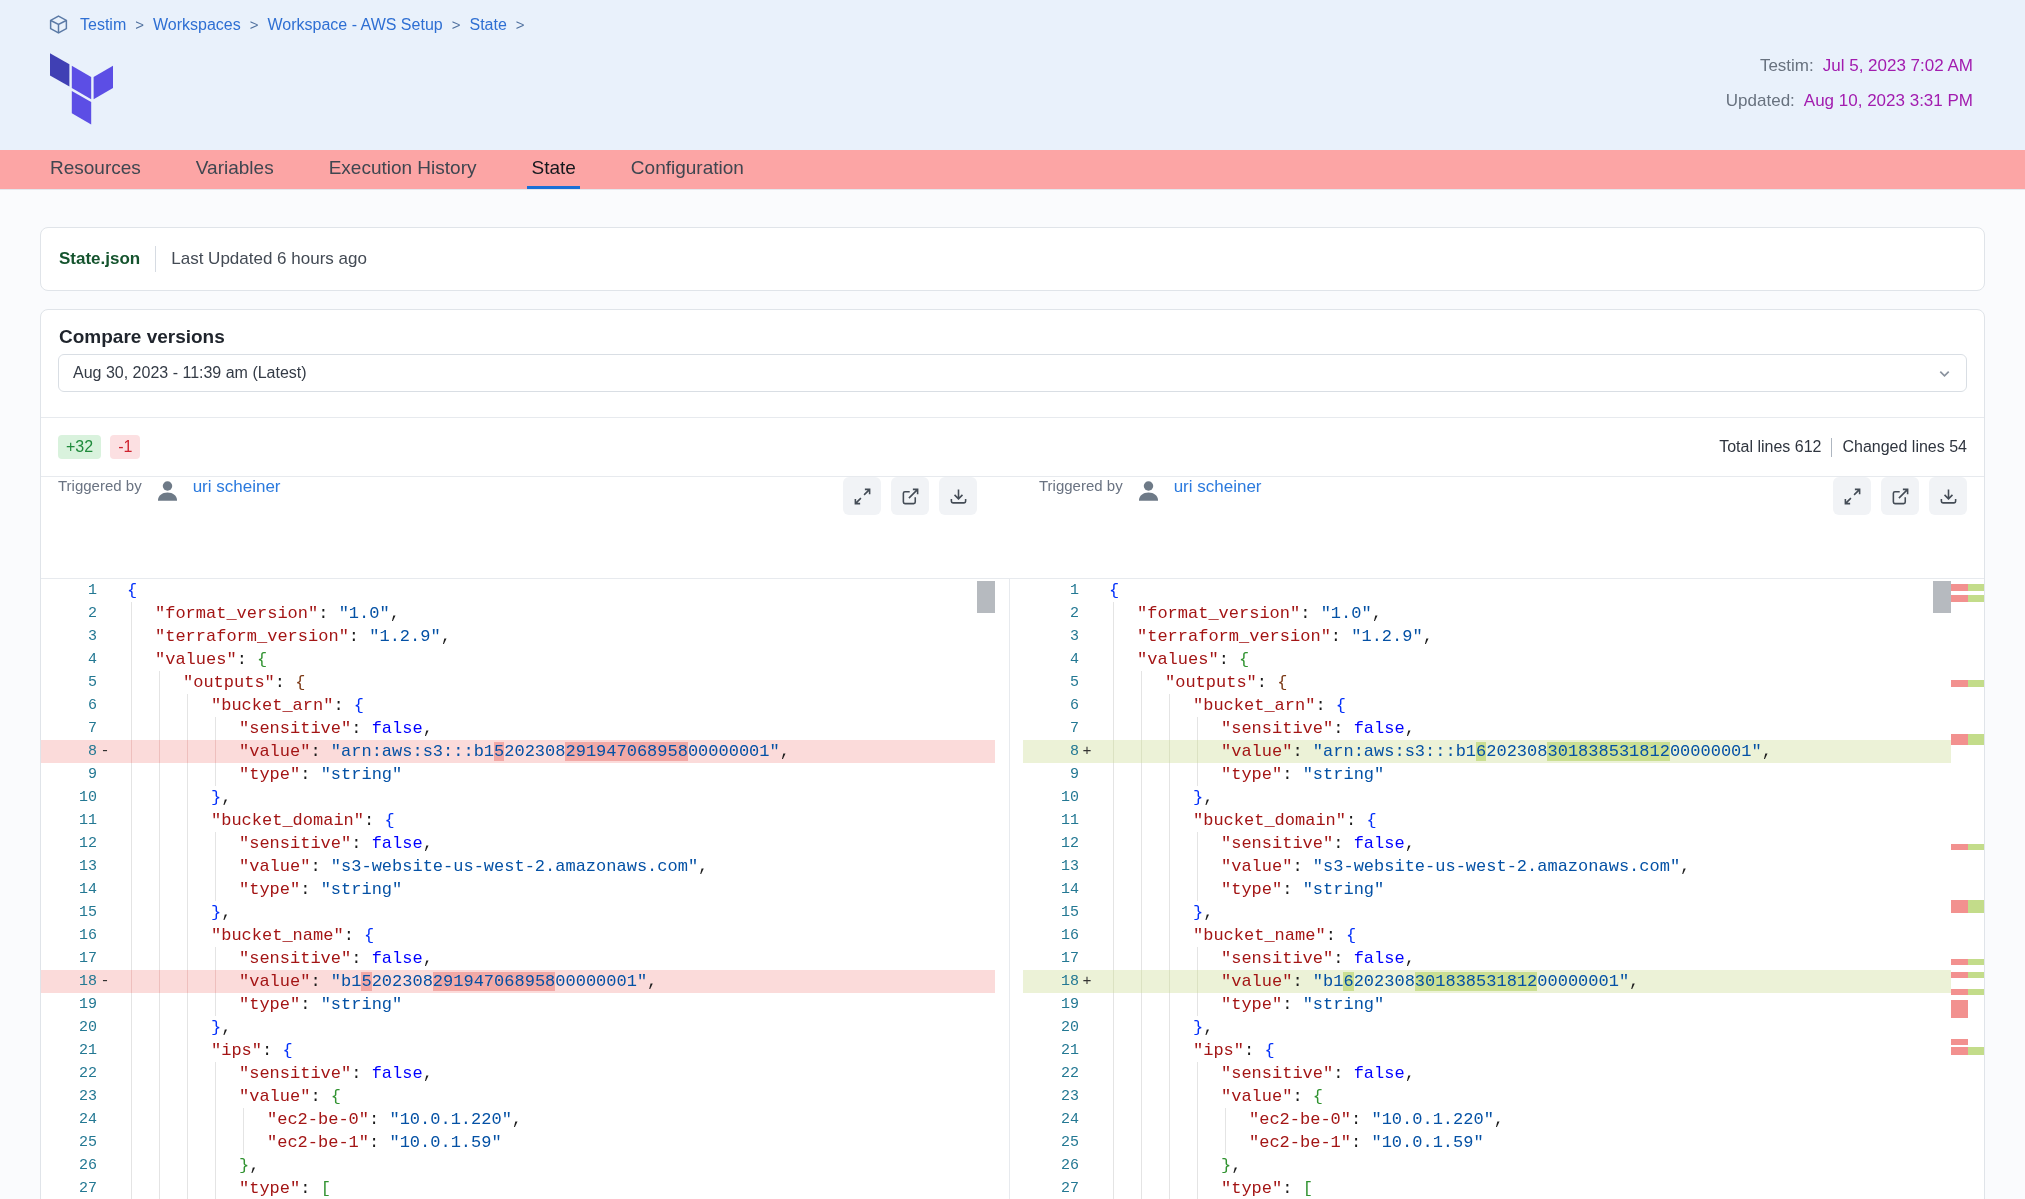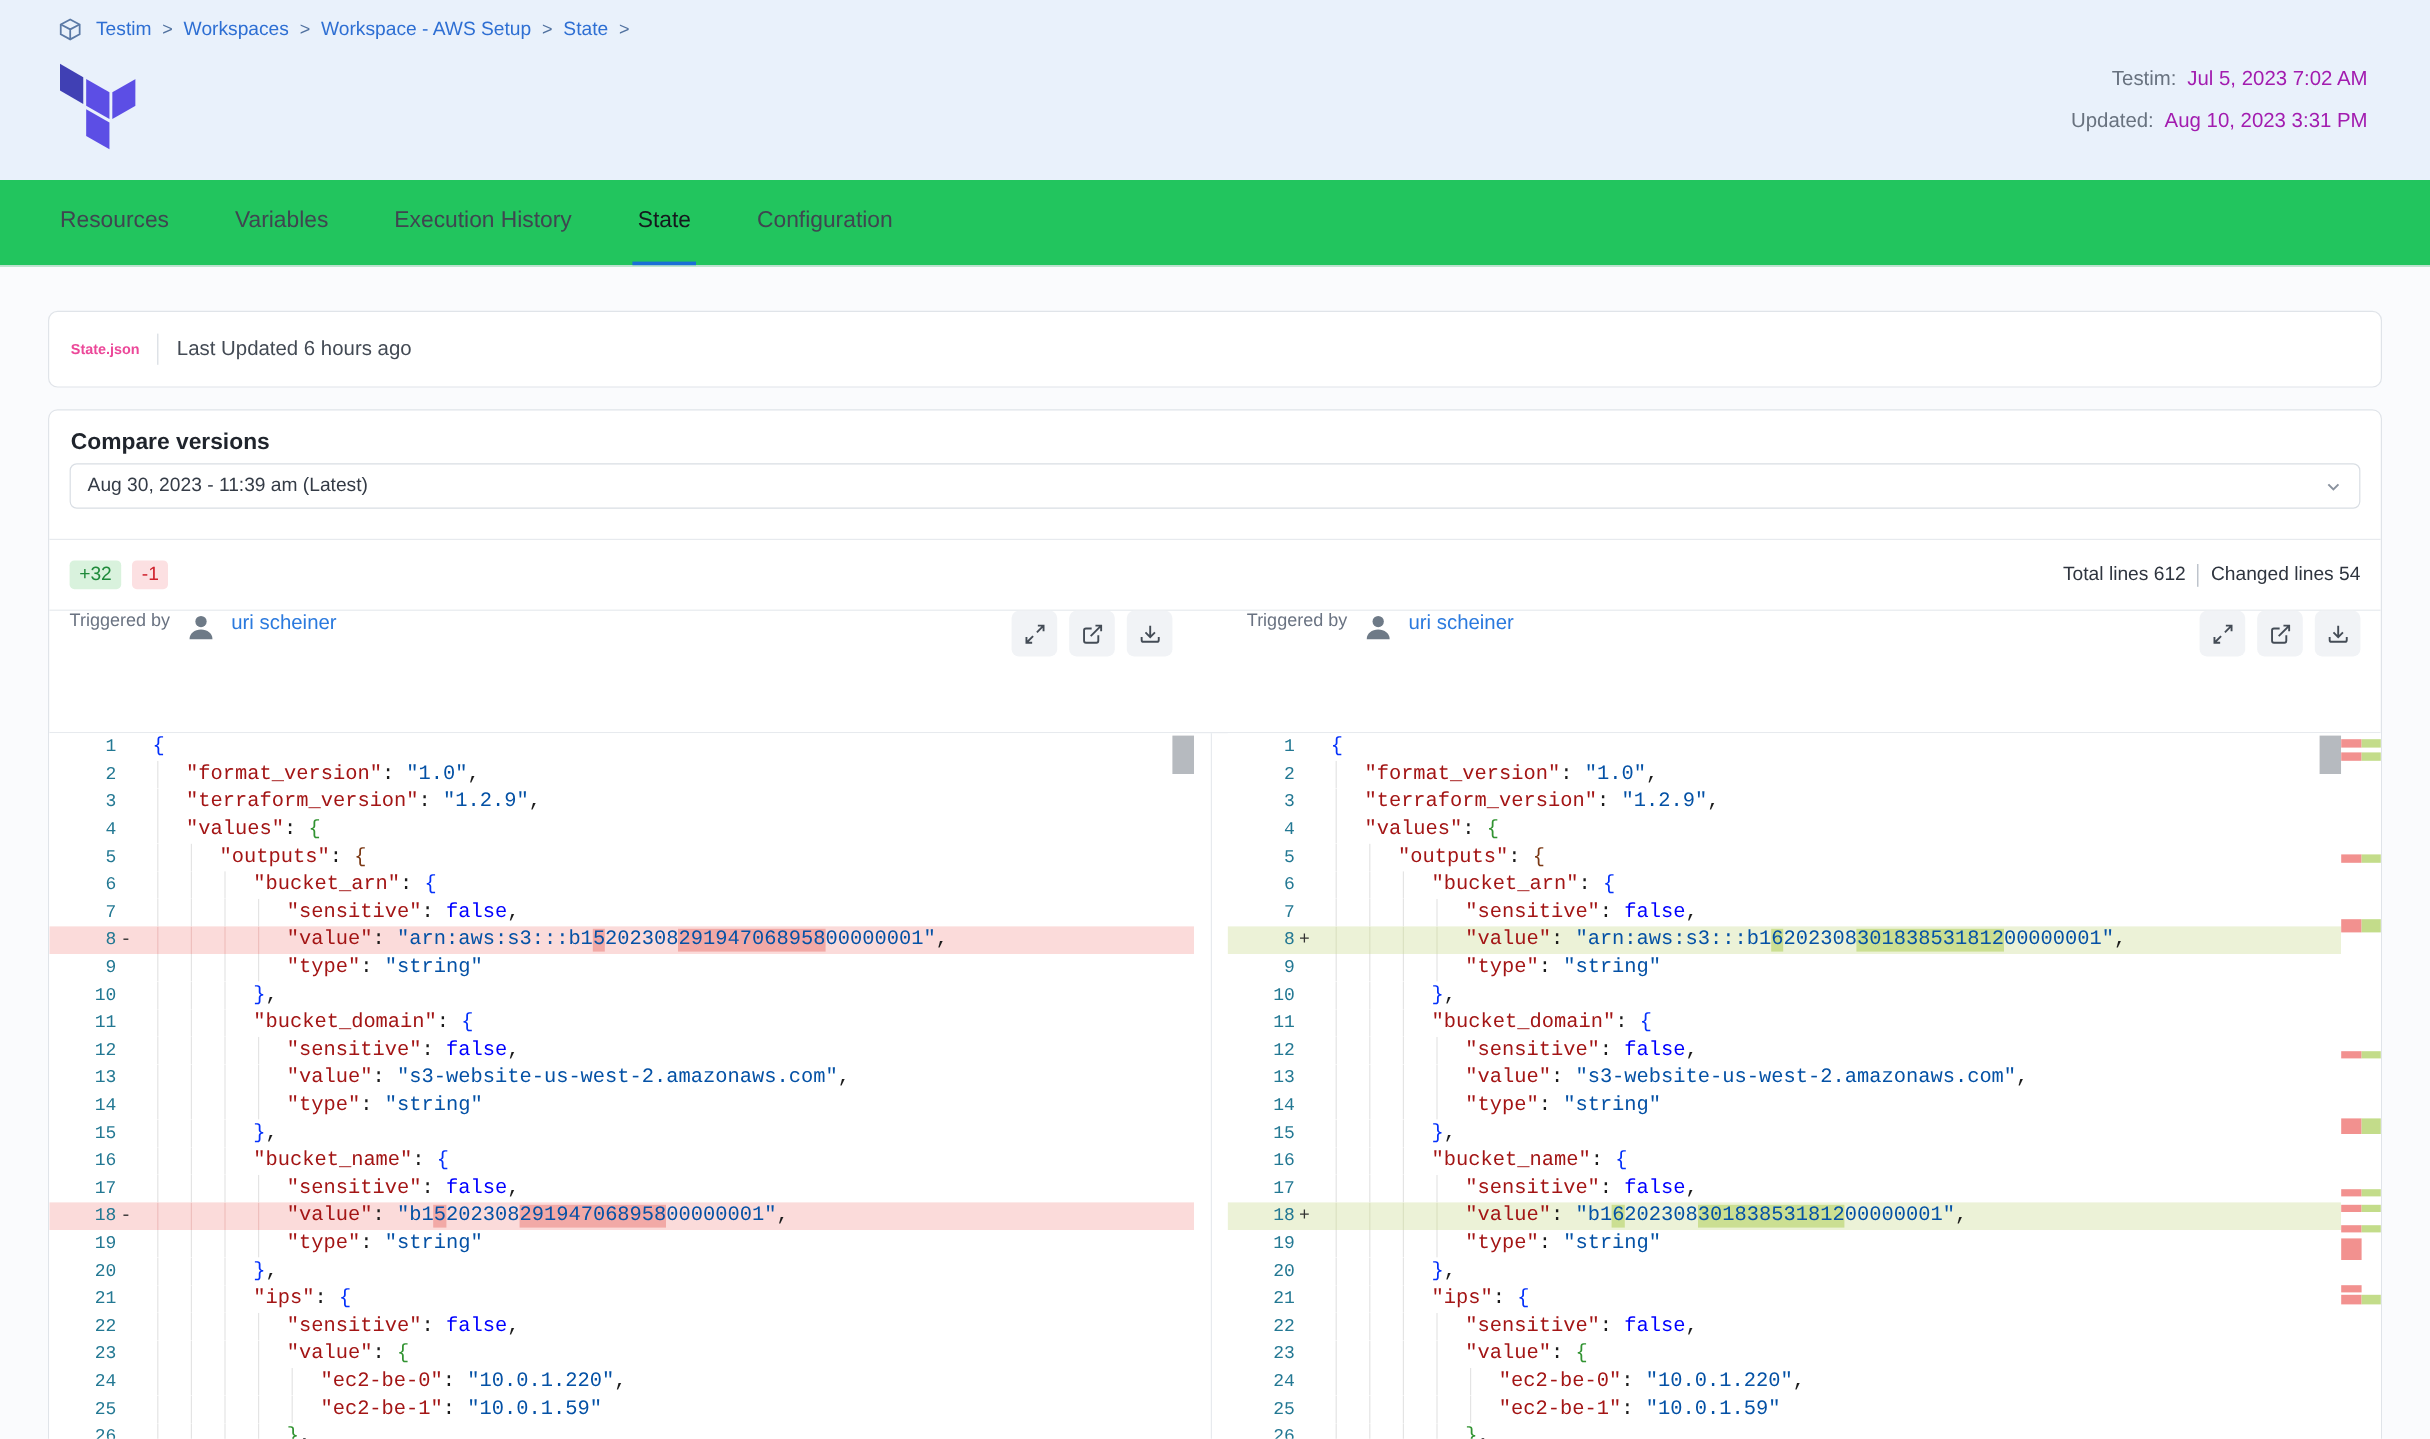--- a/index.html
+++ b/index.html
@@ -19,30 +19,30 @@
   .ws-id { font-size:17px; color:#68727f; }
   .badge { display:inline-flex; align-items:center; gap:7px; background:#dcf5e3; color:#17803d;
            font-size:15px; font-weight:700; padding:5px 13px 5px 9px; border-radius:13px; }
   .badge .dot { width:14px; height:14px; display:inline-flex; }
   .meta { position:absolute; right:52px; top:56px; font-size:17px; }
   .meta .mrow { display:flex; justify-content:flex-end; gap:9px; margin-bottom:15px; }
   .meta .mlabel { color:#68727f; }
   .meta .mval { color:#a21caf; }
 
   
-  .tabbar { height:72px; background:#22c55e; border-bottom:1px solid #e4e7ec; display:flex; align-items:stretch; padding-left:46px; }
+  .tabbar { height:40px; background:#fca5a5; border-bottom:1px solid #e4e7ec; display:flex; align-items:stretch; padding-left:46px; }
   .tab { display:flex; align-items:center; margin-right:47px; font-size:19px; color:#3f4650; cursor:pointer;
          border-bottom:3px solid transparent; padding:0 4px; }
   .tab.active { color:#15181d; border-bottom-color:#1a6fd6; }
 
   
   .content { padding:0 40px; }
   .card { background:#fff; border:1px solid #e0e4e9; border-radius:8px; }
   .file-card { margin-top:37px; height:64px; display:flex; align-items:center; padding:0 18px; }
-  .file-name { font-size:12px; font-weight:700; color:#ec4899; }
+  .file-name { font-size:17px; font-weight:700; color:#14532d; }
   .vsep { width:1px; height:26px; background:#d6dbe2; margin:0 15px; }
   .file-updated { font-size:17px; color:#434a54; }
 
   .diff-card { margin-top:18px; height:900px; position:relative; overflow:hidden; }
   .cmp-title { padding:16px 18px 0 18px; font-size:19px; font-weight:700; color:#1f242c; height:44px; }
   .dd-row { display:flex; gap:40px; padding:0 17px; }
   .dropdown { flex:1; height:38px; border:1px solid #d9dee4; border-radius:6px; background:#fff;
               display:flex; align-items:center; justify-content:space-between; padding:0 14px;
               font-size:16px; color:#343b46; cursor:pointer; }
   .dropdown .chev { width:15px; height:15px; color:#8a929e; }

